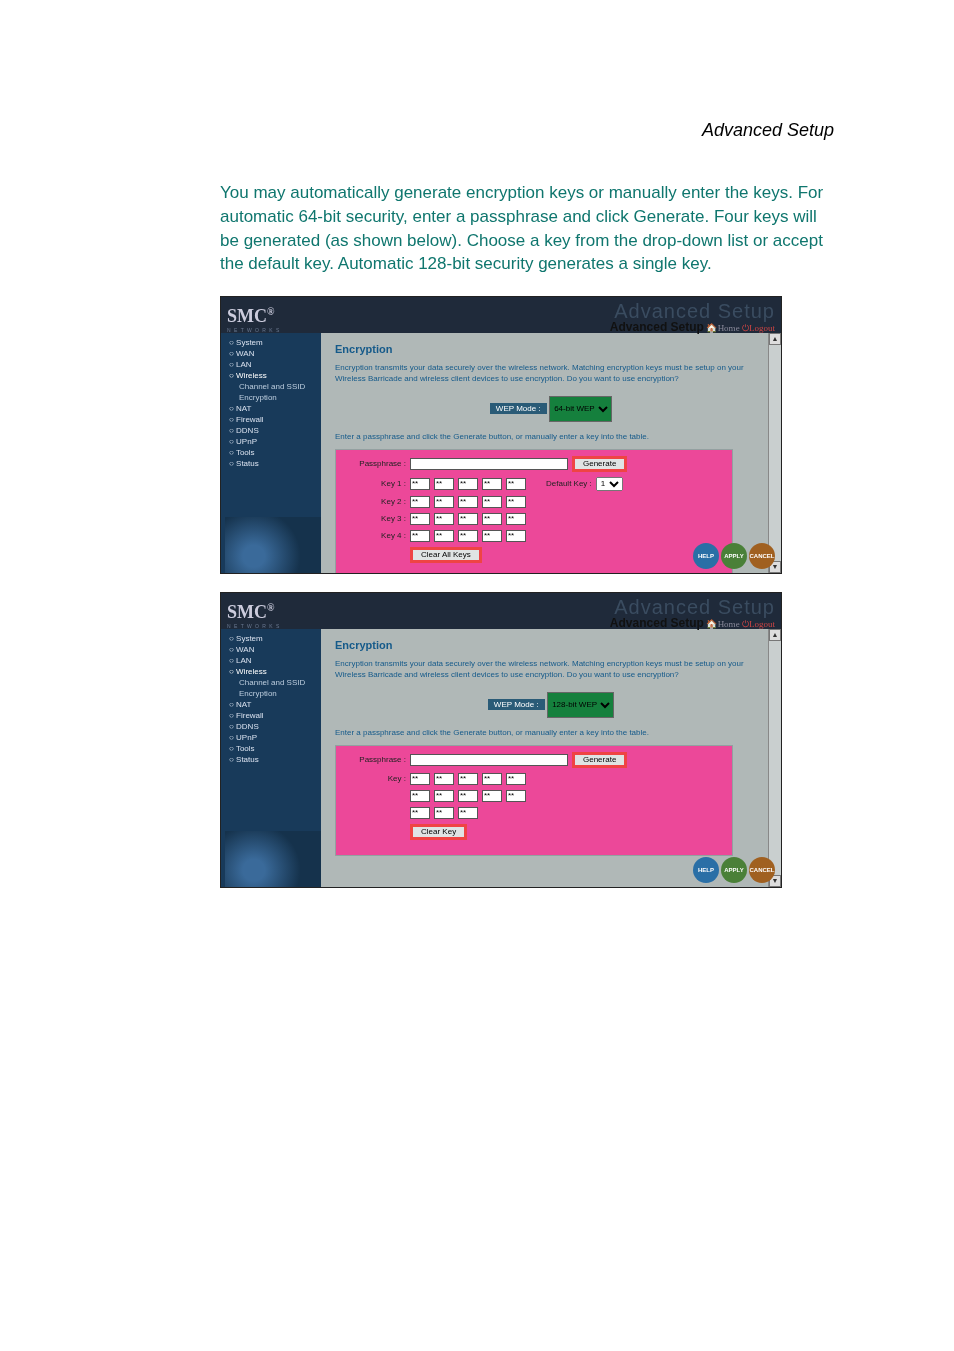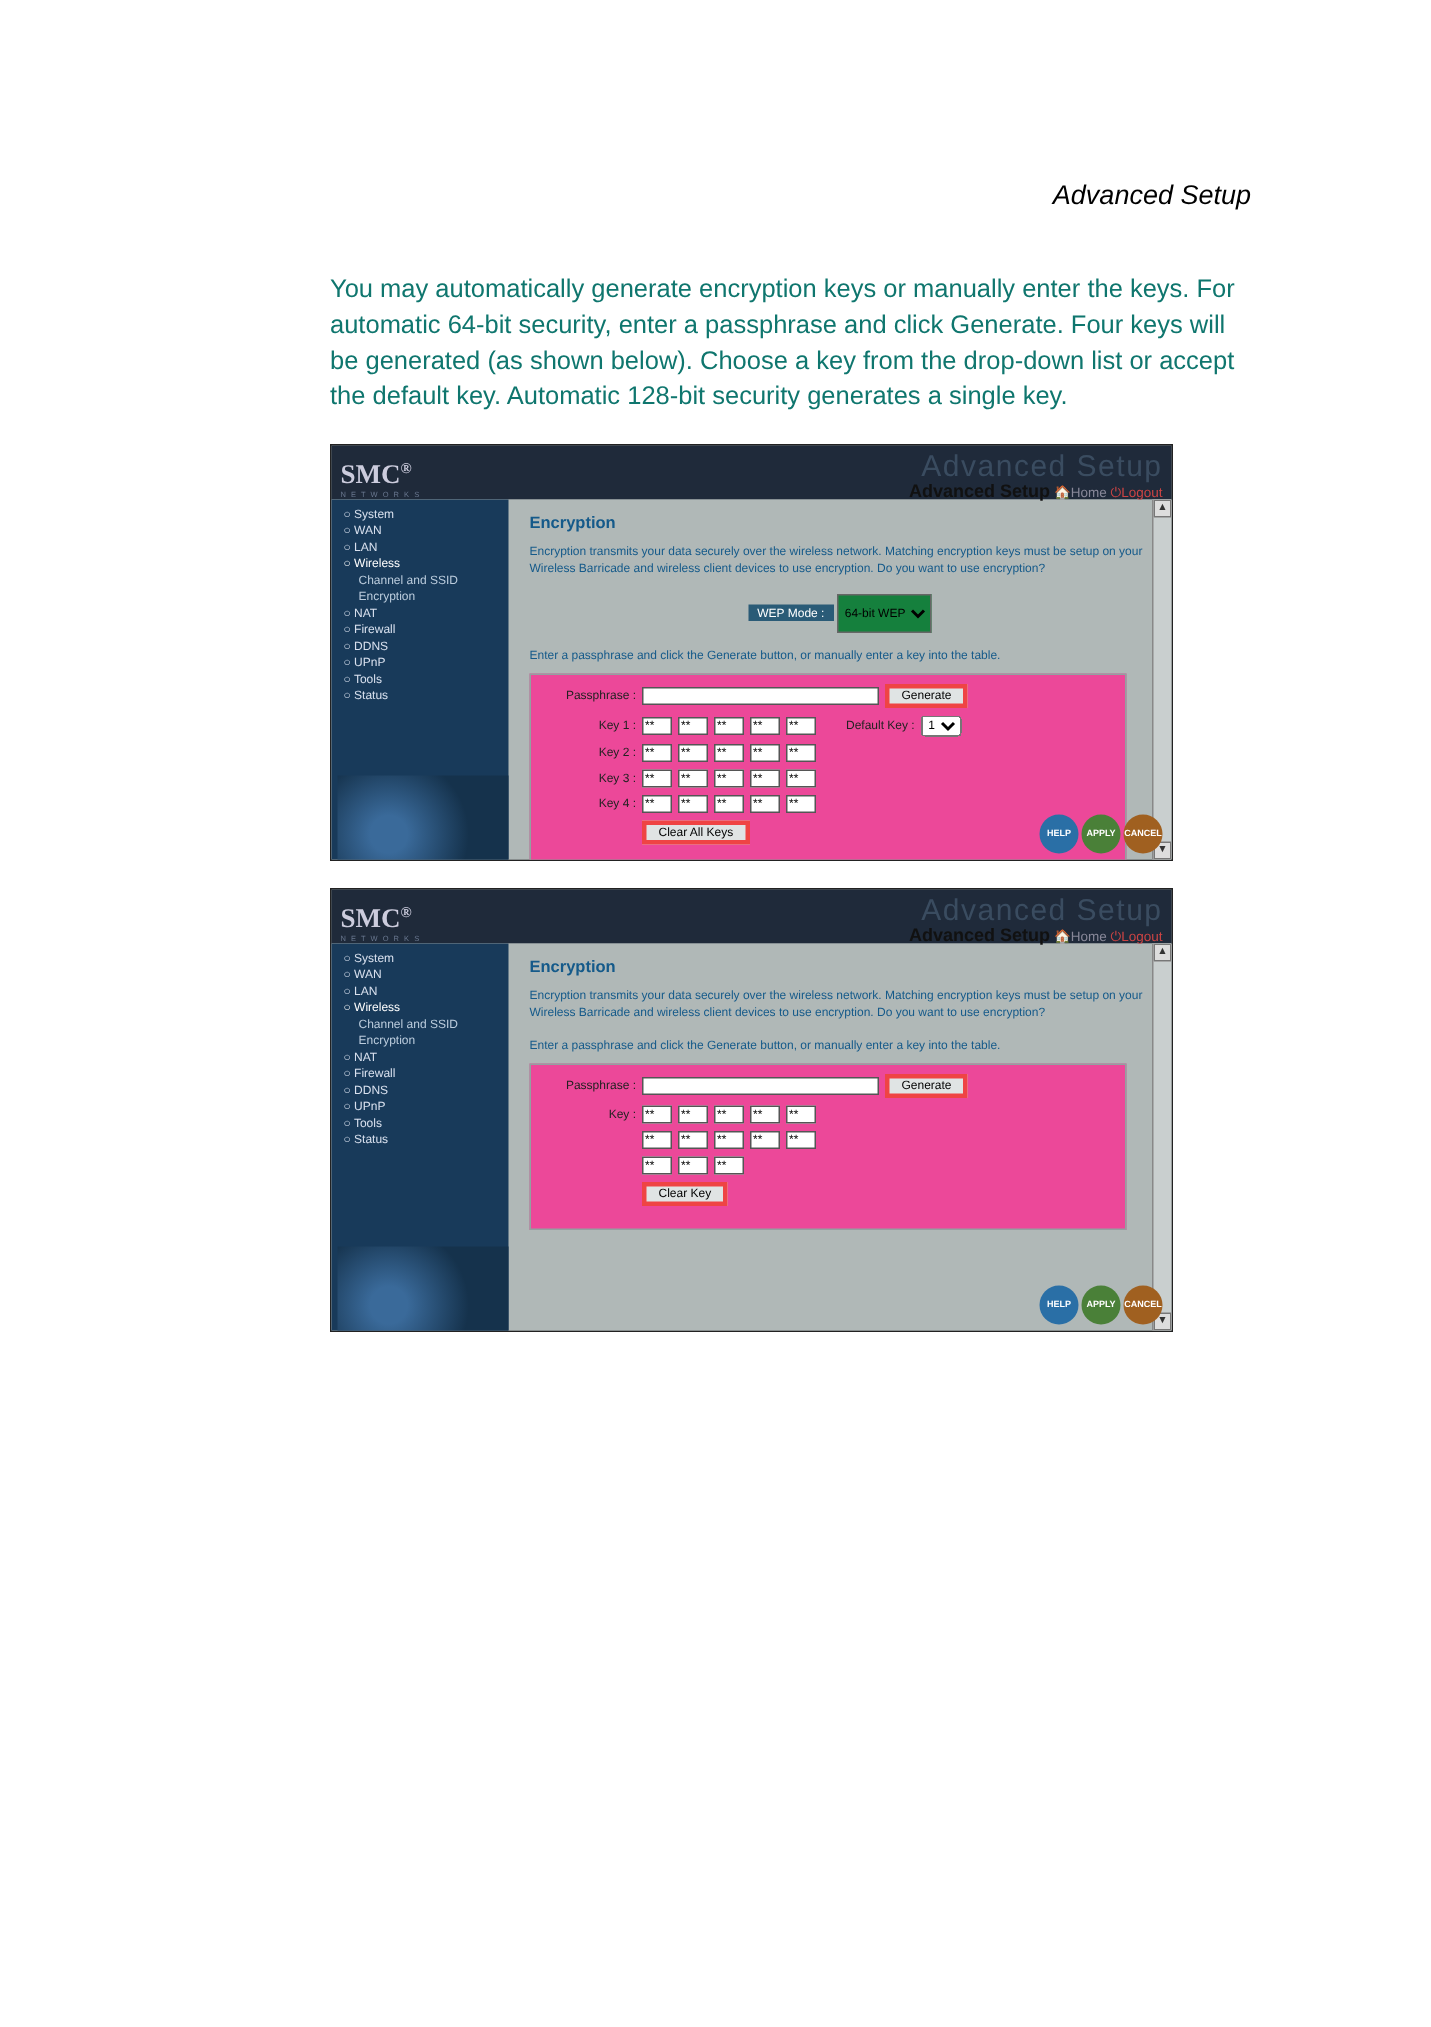--- a/index.html
+++ b/index.html
@@ -67,32 +67,33 @@
     letter-spacing: 1px;
   }
   .shot .bold-setup {
     color: #111;
     font-weight: bold;
     font-size: 12px;
     background: none;
   }
   .shot .home-logout {
     font-size:9px;
+    font-family:Liberation Serif, serif;
   }
   .shot .home-logout .home-ico{color:#c85;}
   .shot .home-logout .logout-link{color:#c44;}
 
   .shot .body {
     display: flex;
     height: 240px;
     background: #b0b8b7;
   }
   .shot.second .body { height: 258px;}
   .shot .sidebar {
-    width: 118px;
+    width: 100px;
     background: #183a5a;
     color: #d8e0ee;
     padding: 4px 0 0 4px;
     box-sizing: border-box;
     font-size: 8px;
     display: flex;
     flex-direction: column;
   }
   .shot .sidebar .nav-item {
     padding: 1px 0 1px 4px;
@@ -372,20 +373,26 @@
         <div class="nav-item">○ <span>Status</span></div>
         <div class="decor"></div>
       </div>
       <div class="main">
         <div class="scrollhint">
           <div class="arrow up">▲</div>
           <div class="arrow down">▼</div>
         </div>
         <div class="main-title">Encryption</div>
         <div class="desc">Encryption transmits your data securely over the wireless network. Matching encryption keys must be setup on your Wireless Barricade and wireless client devices to use encryption. Do you want to use encryption?</div>
+        <div class="wep-mode-row">
+          <span class="wep-label">WEP Mode :</span>
+          <select class="wep-select">
+            <option>128-bit WEP</option>
+          </select>
+        </div>
         <div class="instr">Enter a passphrase and click the Generate button, or manually enter a key into the table.</div>
         <div class="form-box">
           <div class="row">
             <span class="lbl">Passphrase :</span>
             <input type="text" class="pass-input" style="">
             <button class="gen-btn">Generate</button>
           </div>
           <div class="row">
             <span class="lbl">Key :</span>
             <input type="text" class="hex-input" value="**" style="">

